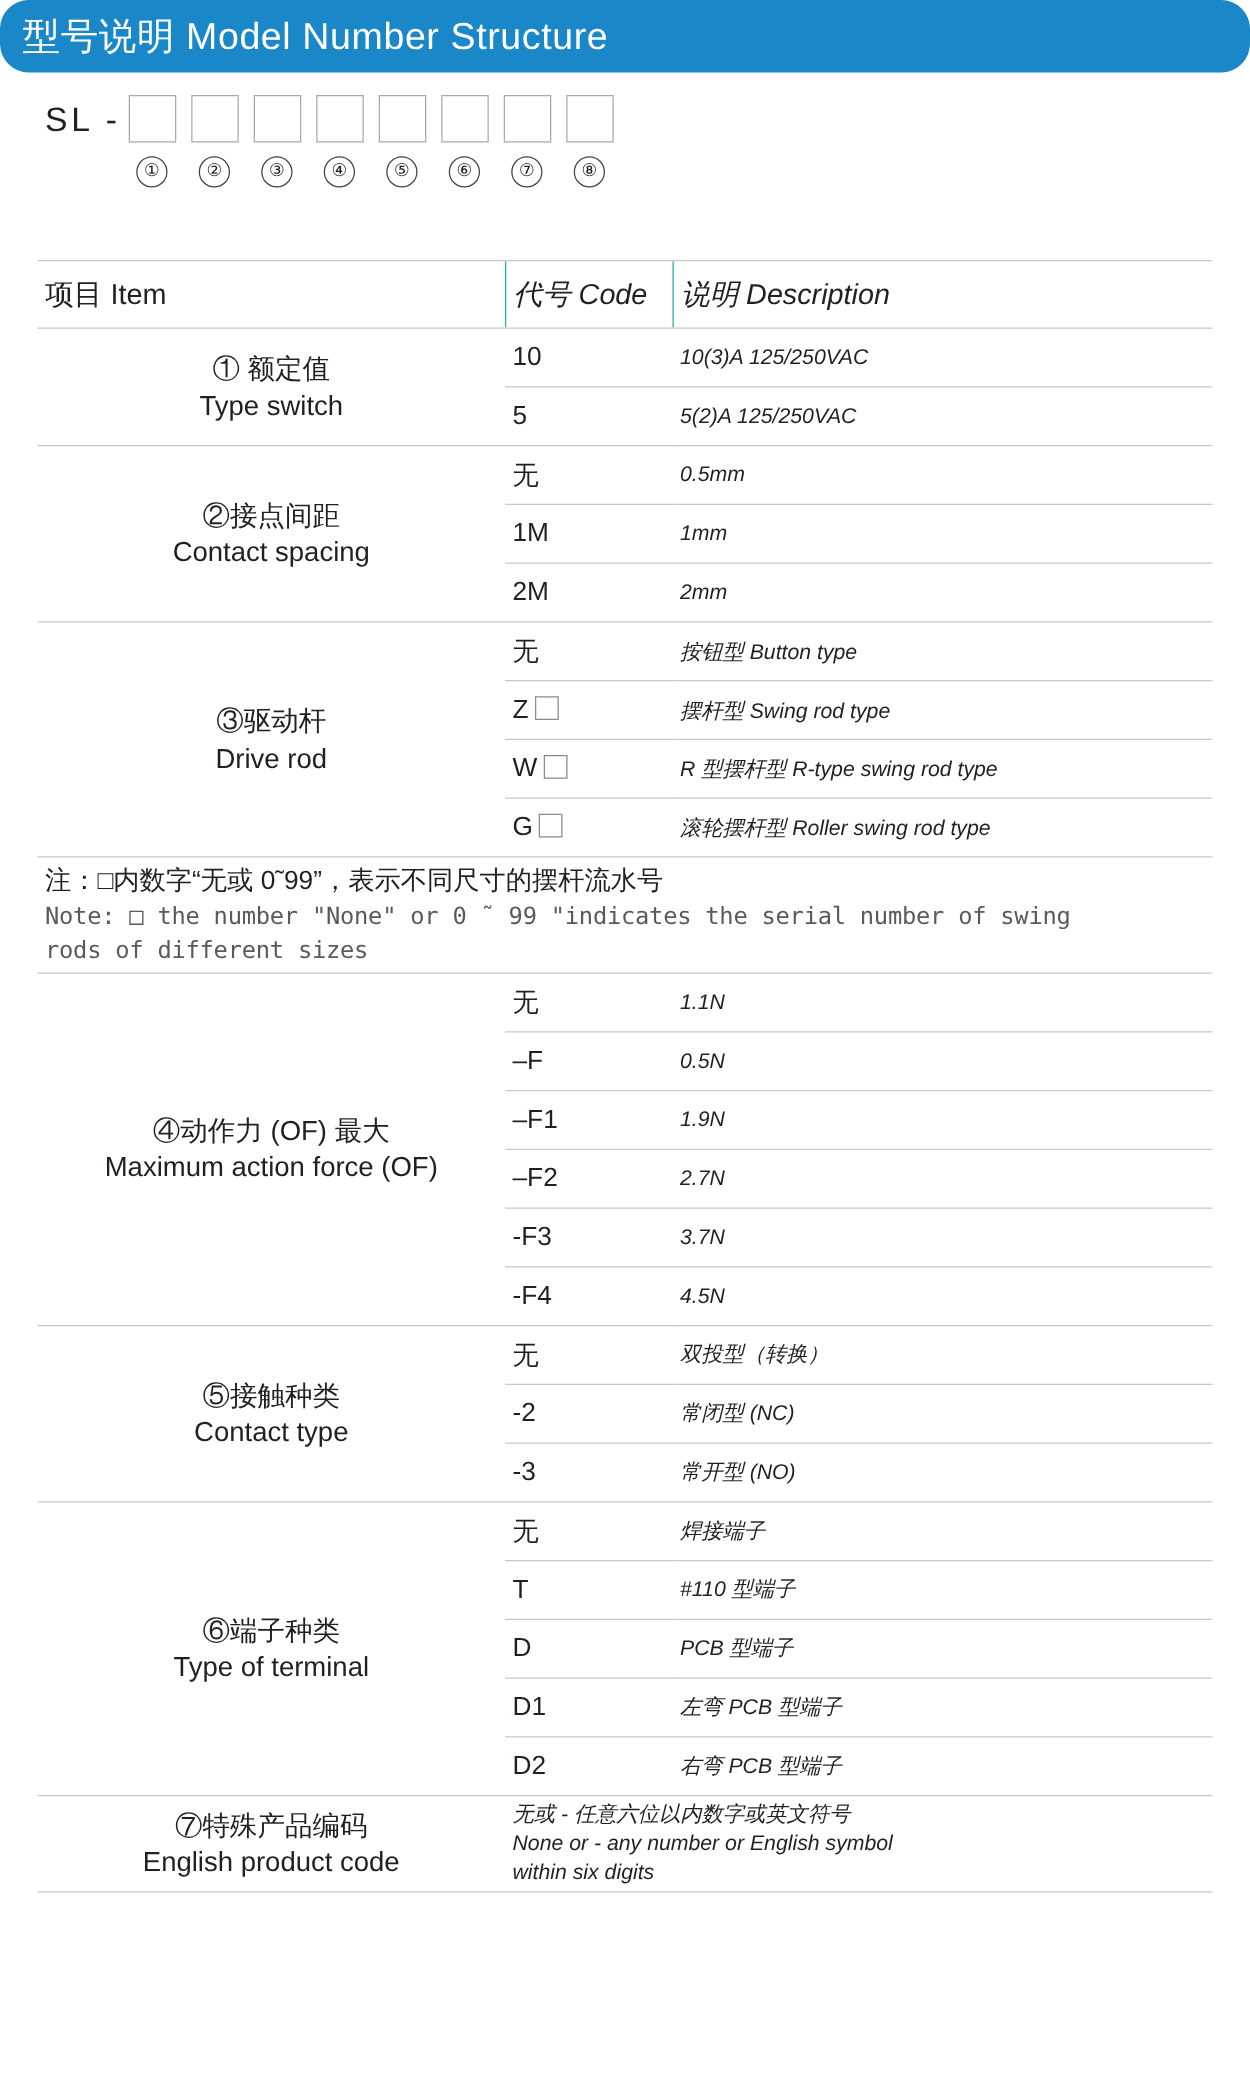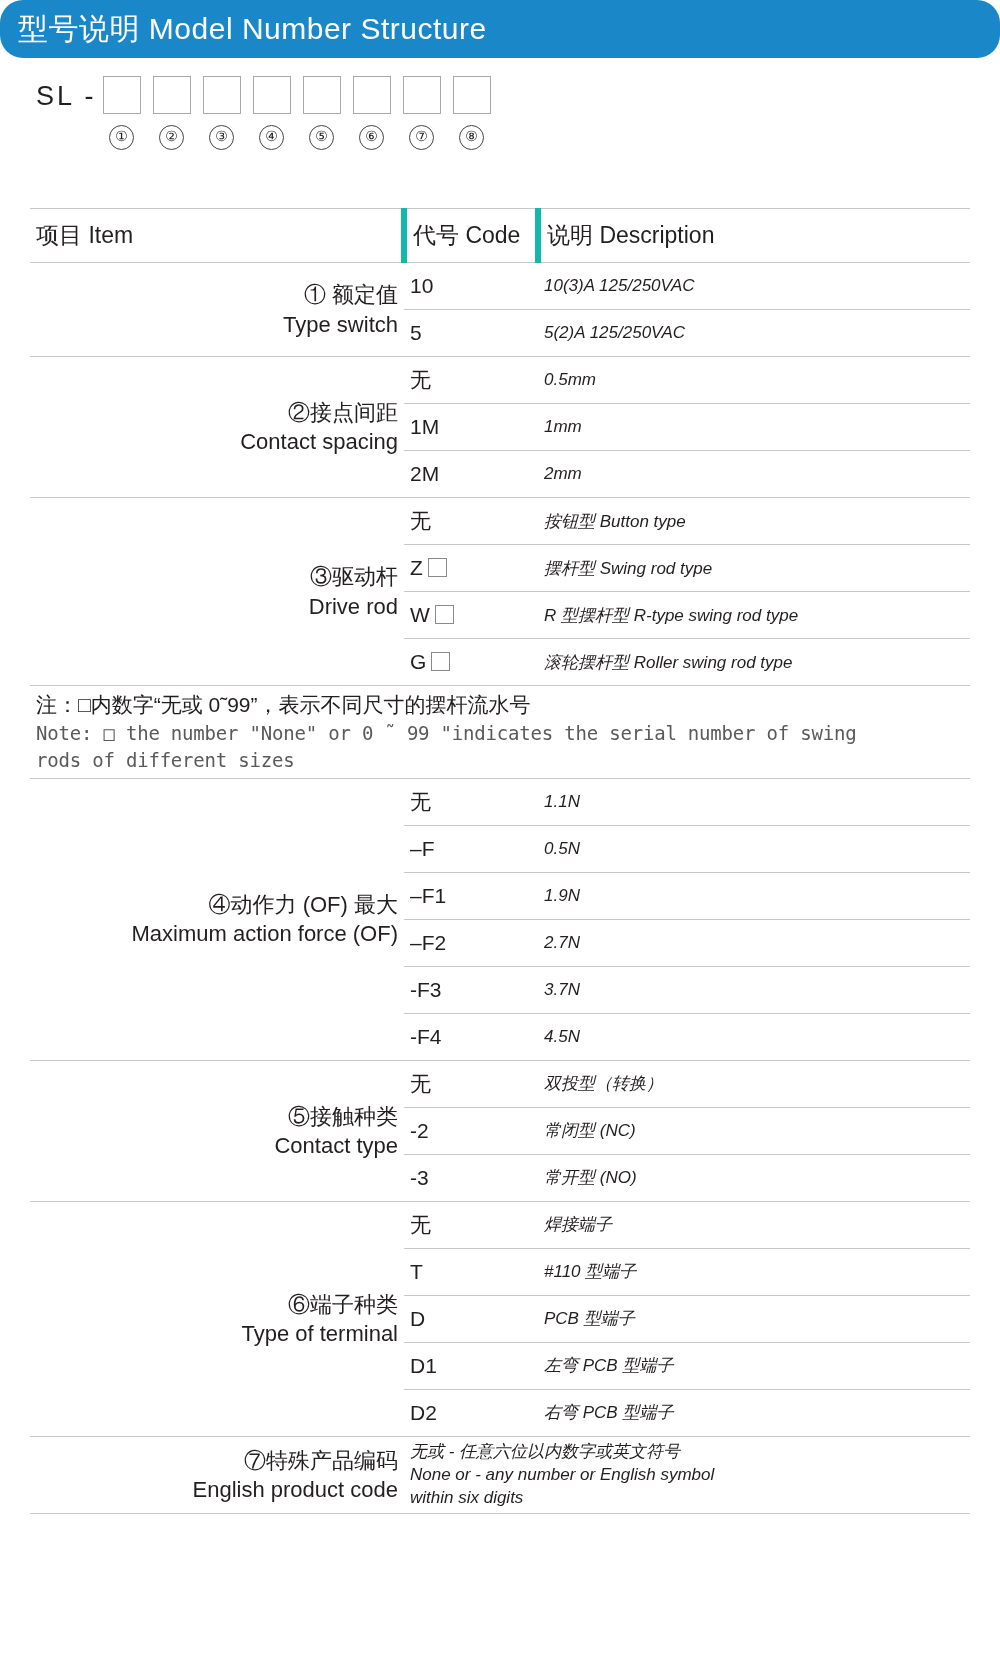--- a/index.html
+++ b/index.html
@@ -96,26 +96,26 @@
   .col-desc { width: 432px; }
 
   thead th {
     font-size: 23px;
     font-weight: normal;
     text-align: left;
     height: 54px;
     border-top: 2px solid #8d8d8d;
     border-bottom: 1px solid #c8c8c8;
   }
-  thead th.col-code, thead th.col-desc { border-left: 6px solid #14b8a6; }
+  thead th.col-code, thead th.col-desc { border-left: 1px solid #14b8a6; font-style: italic; }
 
   td.item-cell {
     font-size: 22px;
     line-height: 1.32;
-    text-align: right;
+    text-align: center;
     padding-left: 4px;
     border-bottom: 1px solid #9e9e9e;
   }
   td.code-cell {
     font-size: 21px;
     border-left: 1px solid #c8c8c8;
     height: 47px;
   }
   td.desc-cell {
     font-size: 17px;

